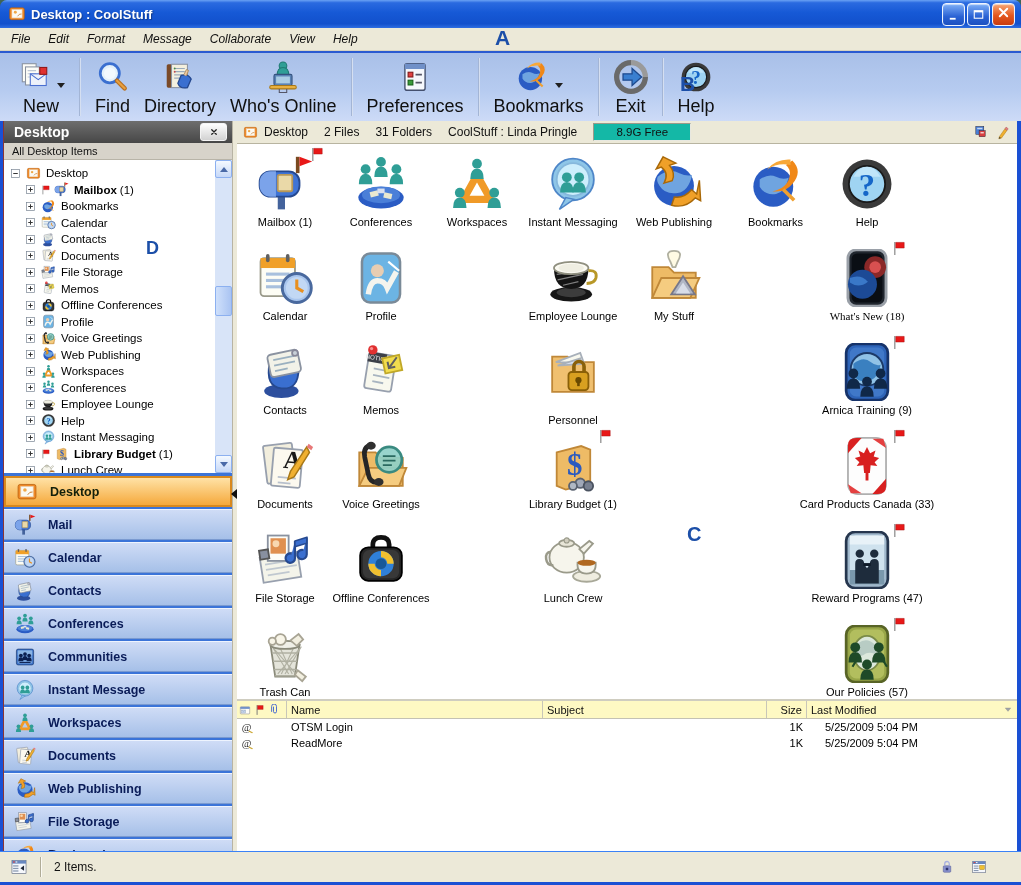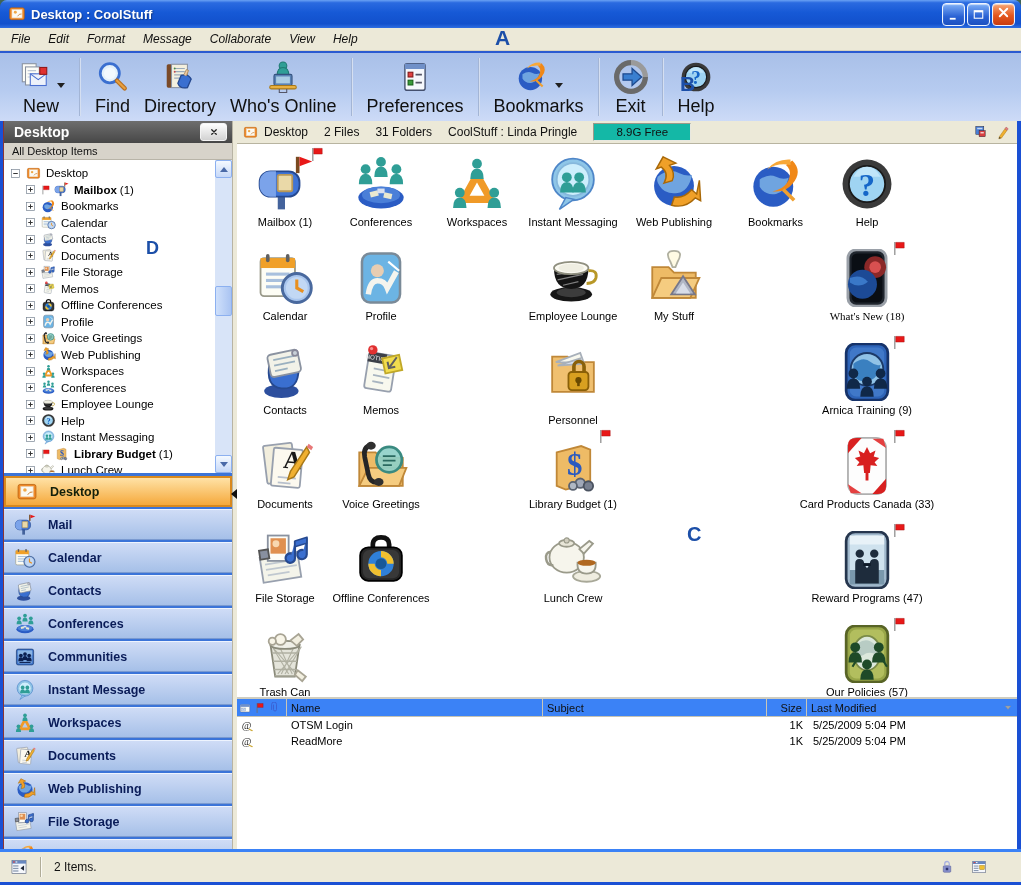--- a/index.html
+++ b/index.html
@@ -73,36 +73,36 @@
     font-size:11.5px;display:flex;align-items:center;justify-content:center;}
   .ib-right{margin-left:auto;display:flex;gap:8px;align-items:center;}
   .desk-area{flex:1;background:#fff;position:relative;overflow:hidden;}
   .desk-grid{display:grid;grid-template-columns:96px 96px 96px 96px 106px 97px 86px;grid-auto-rows:94px;padding-top:6px;}
   .desk-item{display:flex;flex-direction:column;align-items:center;}
   .di-ic{position:relative;height:63px;display:flex;align-items:flex-end;justify-content:center;}
   .di-flag{position:absolute;top:-3px;right:-11px;}
   .di-label{font-size:11px;color:#000;margin-top:3px;white-space:nowrap;}
   
   .list-panel{height:150px;border-top:2px solid #cfcdc0;background:#fff;display:flex;flex-direction:column;}
-  .list-header{height:17px;background:#3b82f6;border-bottom:1px solid #c4c2b4;display:flex;align-items:center;font-size:11px;color:#111;}
+  .list-header{height:17px;background:#fef9c3;border-bottom:1px solid #c4c2b4;display:flex;align-items:center;font-size:11px;color:#111;}
   .lh-cell{border-right:1px solid #c8c6b8;height:100%;display:flex;align-items:center;padding:0 4px;box-sizing:border-box;}
   .lh-icons{width:50px;gap:3px;padding-left:2px;}
   .lh-name{width:256px;}
   .lh-subject{width:224px;}
   .lh-size{width:40px;justify-content:flex-end;}
   .lh-mod{flex:1;border-right:none;}
   .lh-sort{width:18px;border-right:none;justify-content:center;}
   .list-row{height:16px;display:flex;align-items:center;font-size:11px;color:#000;}
   .lr-ic{width:50px;padding-left:3px;box-sizing:border-box;display:flex;}
   .lr-name{width:256px;padding-left:4px;box-sizing:border-box;}
   .lr-subject{width:224px;}
   .lr-size{width:40px;text-align:right;box-sizing:border-box;padding-right:4px;}
-  .lr-mod{flex:1;padding-left:6px;}
+  .lr-mod{flex:1;padding-left:6px;margin-left:12px;}
   
-  .statusbar{height:30px;background:#ece9d8;border-top:3px solid #3b82f6;display:flex;align-items:center;padding:0 10px;font-size:12px;color:#111;}
+  .statusbar{height:30px;background:#ece9d8;border-top:1px solid #3b82f6;display:flex;align-items:center;padding:0 10px;font-size:12px;color:#111;}
   .sb-sep{width:1px;height:20px;background:#b0ac98;margin:0 12px;border-right:1px solid #fbfaf4;}
   .sb-right{margin-left:auto;display:flex;gap:16px;align-items:center;padding-right:24px;}
   .win-bottom{height:3px;background:#1a50d4;}
   
   .annotation{position:absolute;font-weight:bold;color:#1c4fa8;z-index:60;font-family:"Liberation Sans",sans-serif;}
   .ann-a{left:495px;top:26px;font-size:21px;}
   .ann-b{left:680px;top:72px;font-size:21px;}
   .ann-c{left:687px;top:523px;font-size:20px;}
   .ann-d{left:146px;top:238px;font-size:18px;}
 </style>

